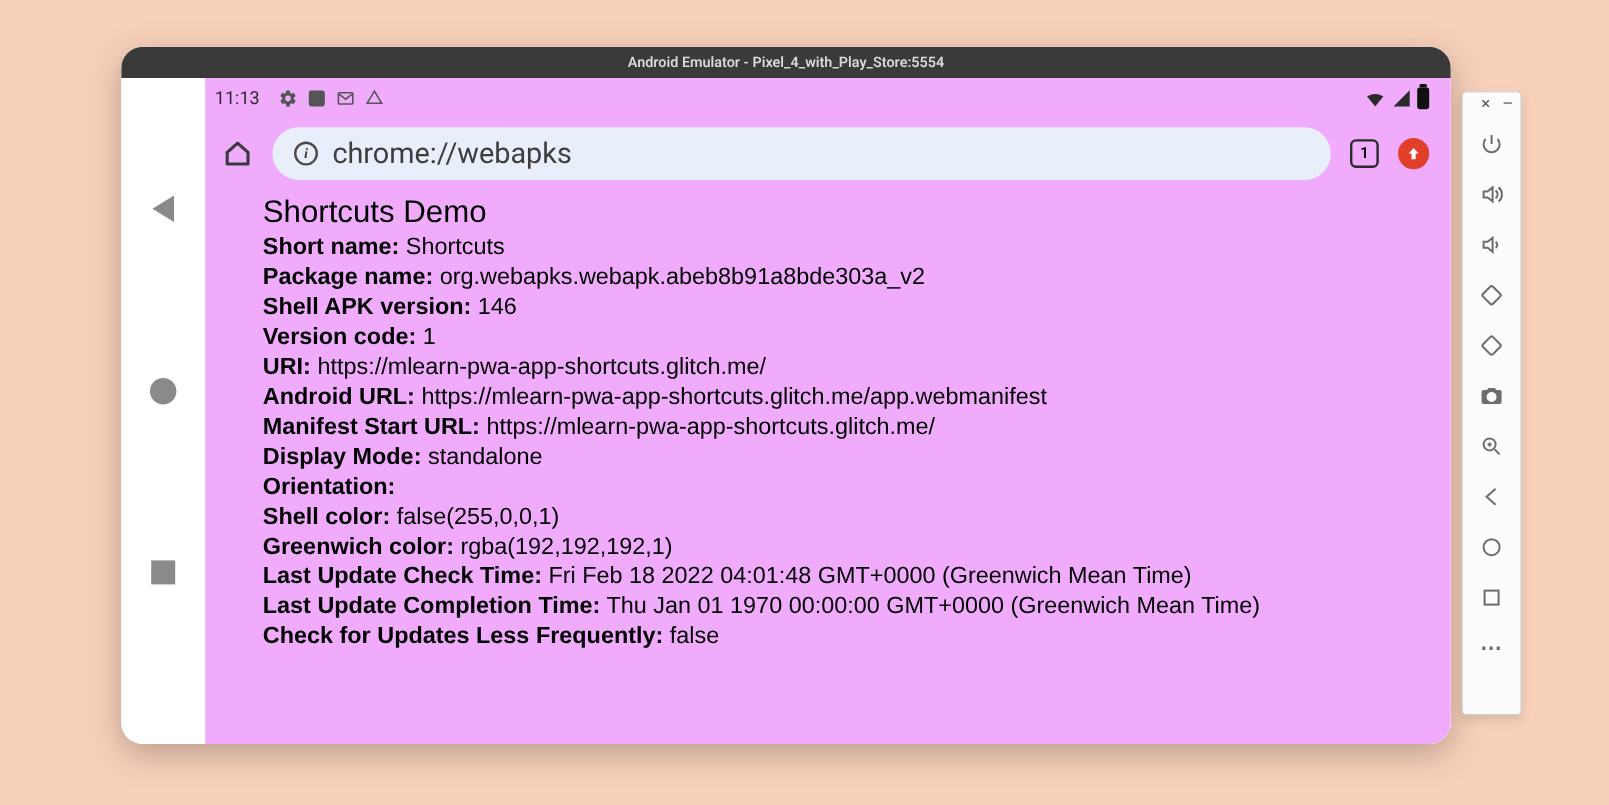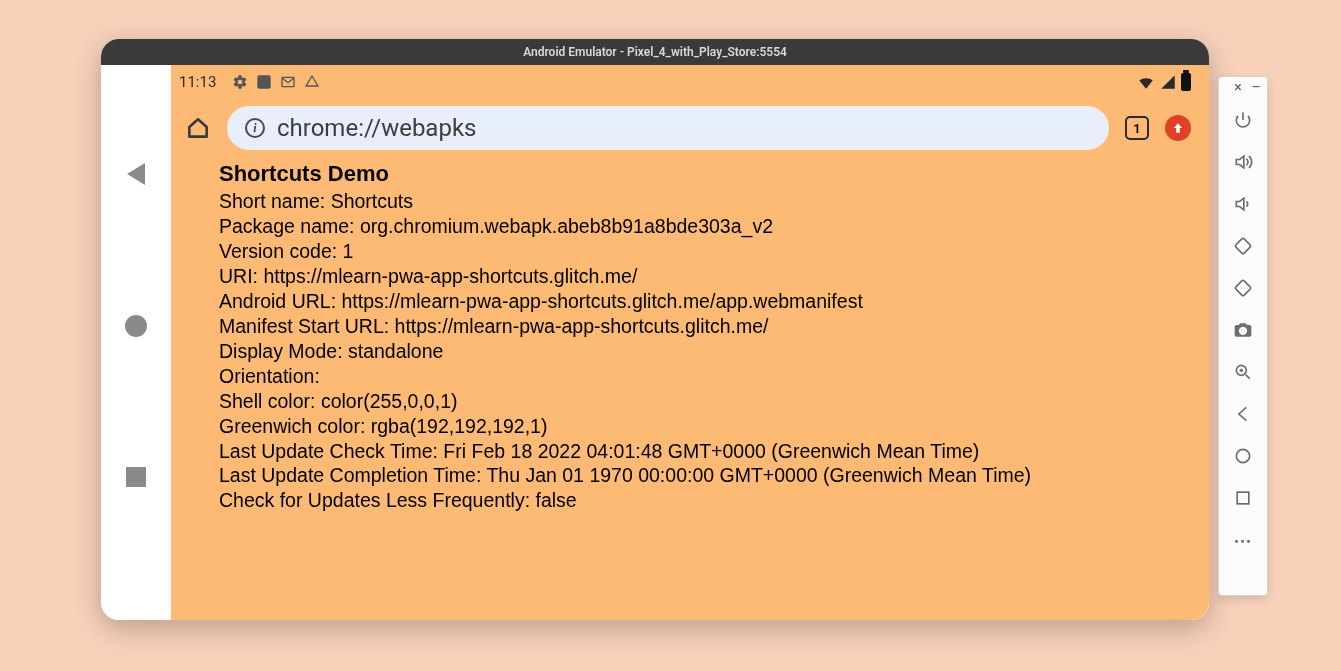--- a/index.html
+++ b/index.html
@@ -69,21 +69,21 @@
   }
   .nav-sq {
     width: 20px; height: 20px;
     background: #8a8a8a;
   }
 
   .screen {
     flex: 1;
     display: flex;
     flex-direction: column;
-    background: #fdba74;
+    background: #f0abfc;
   }
 
   
   .status-bar {
     height: 34px;
     display: flex;
     align-items: center;
     padding: 0 18px 0 8px;
     font-size: 15px;
     color: #2b2b2b;
@@ -134,29 +134,29 @@
 
   
   .content {
     flex: 1;
     padding: 4px 16px 0 48px;
     font-family: Arial, Helvetica, sans-serif;
     color: #000;
     overflow: hidden;
   }
   .page-title {
-    font-size: 22px;
-    font-weight: 700;
+    font-size: 26px;
+    font-weight: 400;
     margin-bottom: 2px;
   }
   .row {
     font-size: 19.5px;
     line-height: 1.28;
   }
-  .row .k { font-weight: 400; }
+  .row .k { font-weight: 700; }
   .row .v { font-weight: 400; text-align: center; }
 
   
   .side-panel {
     position: absolute;
     left: 1218px;
     top: 76px;
     width: 50px;
     height: 520px;
     background: #fcfcfc;
@@ -253,28 +253,29 @@
           <svg viewBox="0 0 24 24" fill="currentColor">
               <path d="M12 4l7 8h-4v8h-6v-8H5z"></path>
             </svg>
         </div>
       </div>
 
       <div class="content">
         <div class="page-title">Shortcuts Demo</div>
         <div id="rows">
             <div class="row"><span class="k">Short name:</span>  <span class="v">Shortcuts</span></div>
-            <div class="row"><span class="k">Package name:</span> <span class="v">org.chromium.webapk.abeb8b91a8bde303a_v2</span></div>
+            <div class="row"><span class="k">Package name:</span> <span class="v">org.webapks.webapk.abeb8b91a8bde303a_v2</span></div>
+            <div class="row"><span class="k">Shell APK version:</span> <span class="v">146</span></div>
             <div class="row"><span class="k">Version code:</span> <span class="v">1</span></div>
             <div class="row"><span class="k">URI:</span> <span class="v">https://mlearn-pwa-app-shortcuts.glitch.me/</span></div>
             <div class="row"><span class="k">Android URL:</span> <span class="v">https://mlearn-pwa-app-shortcuts.glitch.me/app.webmanifest</span></div>
             <div class="row"><span class="k">Manifest Start URL:</span> <span class="v">https://mlearn-pwa-app-shortcuts.glitch.me/</span></div>
             <div class="row"><span class="k">Display Mode:</span> <span class="v">standalone</span></div>
             <div class="row"><span class="k">Orientation:</span> <span class="v"></span></div>
-            <div class="row"><span class="k">Shell color:</span> <span class="v">color(255,0,0,1)</span></div>
+            <div class="row"><span class="k">Shell color:</span> <span class="v">false(255,0,0,1)</span></div>
             <div class="row"><span class="k">Greenwich color:</span> <span class="v">rgba(192,192,192,1)</span></div>
             <div class="row"><span class="k">Last Update Check Time:</span> <span class="v">Fri Feb 18 2022 04:01:48 GMT+0000 (Greenwich Mean Time)</span></div>
             <div class="row"><span class="k">Last Update Completion Time:</span> <span class="v">Thu Jan 01 1970 00:00:00 GMT+0000 (Greenwich Mean Time)</span></div>
             <div class="row"><span class="k">Check for Updates Less Frequently:</span> <span class="v">false</span></div>
           </div>
       </div>
     </div>
   </div>
 </div>
 

